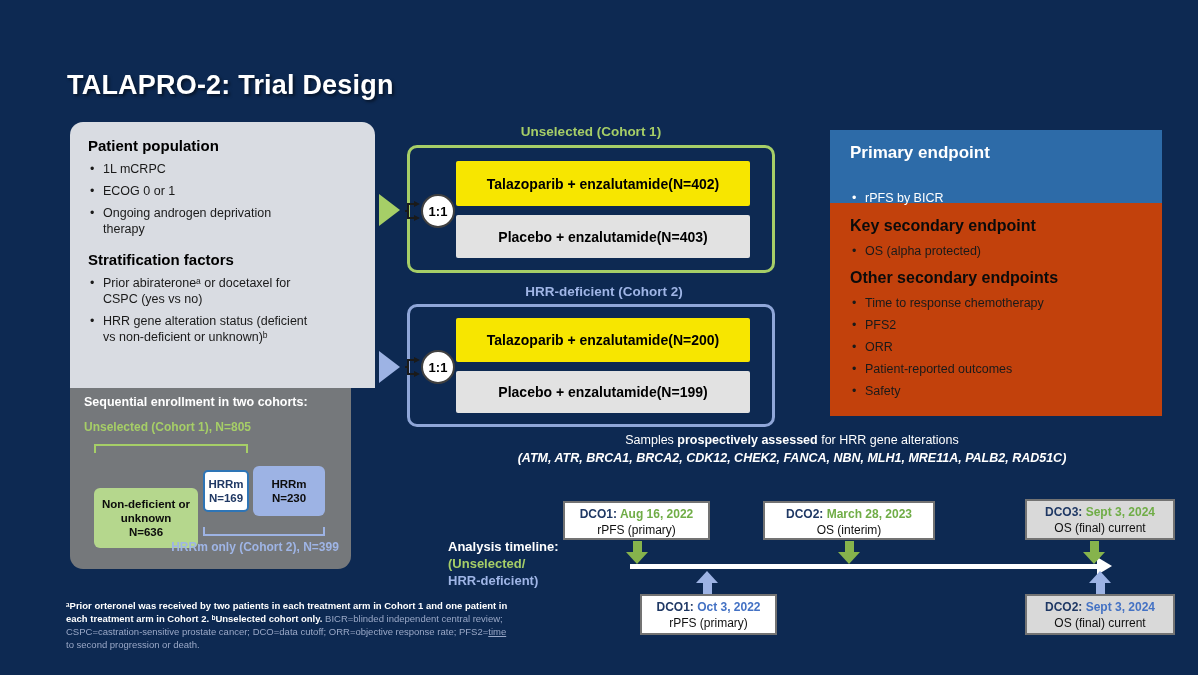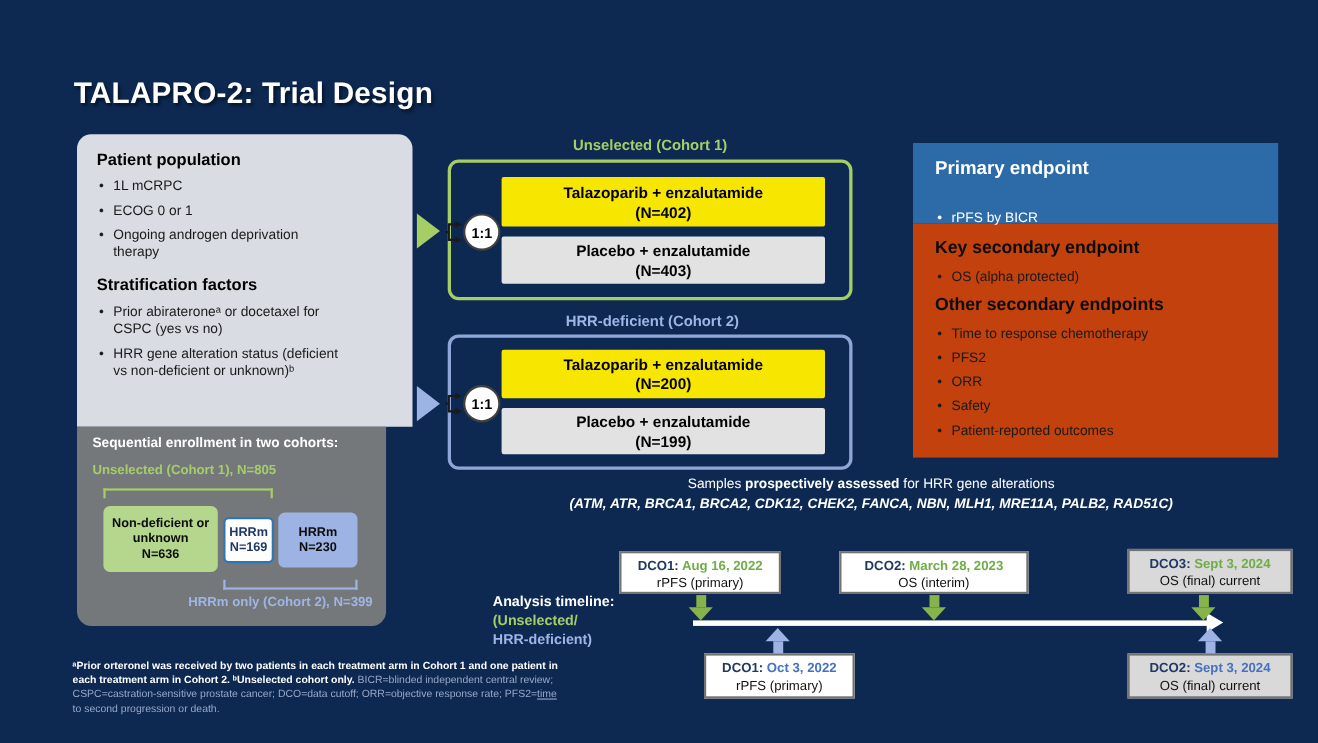--- a/index.html
+++ b/index.html
@@ -26,35 +26,35 @@
   .wlist li { color:#fff;margin-top:27px; }
   .wlist li::before { color:#fff; }
 
   .enroll-heading { font-size:12.5px; font-weight:bold; color:#fff; }
   .elabel-green { font-size:12px; font-weight:bold; color:#a6ce67; }
   .elabel-blue  { font-size:12px; font-weight:bold; color:#9fb5e6; }
   .bracket-top    { border:2.5px solid #a6ce67; border-bottom:none; height:9px; }
   .bracket-bottom { border:2.5px solid #9db3e4; border-top:none; height:9px; }
   .egroup { display:flex; flex-direction:column; align-items:center; justify-content:center;
             text-align:center; font-weight:bold; font-size:11.5px; line-height:14px; border-radius:6px; }
-  .eg-green { background:#b5d78d; color:#0c0c0c; }
+  .eg-green { background:#b5d78d; color:#0c0c0c;margin-top:28px; }
   .eg-white { background:#ffffff; border:2px solid #2e75b6; color:#1f3864; border-radius:5px; }
   .eg-blue  { background:#9db3e4; color:#0c0c0c; }
 
   
   .tri { width:0; height:0; border-top:16px solid transparent; border-bottom:16px solid transparent; }
   .tri.green { border-left:21px solid #a6ce67; }
   .tri.blue  { border-left:21px solid #9db3e4; }
   .cohort-title { font-size:13.5px; font-weight:bold; text-align:center; }
   .ct-green { color:#a6ce67; }
   .ct-blue  { color:#9fb5e6; }
   .cohort-outer { border:3px solid; border-radius:10px; background:transparent; }
   .c1 { border-color:#a6ce67; }
   .c2 { border-color:#8fa6d8; }
-  .arm { display:flex; flex-direction:column; align-items:center; justify-content:center;
+  .arm { display:flex; flex-direction:row; align-items:center; justify-content:center;
          text-align:center; font-weight:bold; font-size:14px; line-height:18px; color:#000; border-radius:2px; }
   .arm.yellow  { background:#f7e600; }
   .arm.grayarm { background:#e2e2e2; }
   .ratio-circle { width:34px; height:34px; border-radius:50%; background:#fff; border:2px solid #404040;
                   display:flex; align-items:center; justify-content:center;
                   font-weight:bold; font-size:13px; color:#000; z-index:3; }
 
   
   .ep-header { background:#2d6ba8; height:73px; padding:13px 20px 0; }
   .ep-header h2 { color:#fff; font-size:17px; font-weight:bold; margin-bottom:7px; }
@@ -147,21 +147,21 @@
     <span>Placebo + enzalutamide</span>
     <span>(N=403)</span>
   </div>
   <svg class="abs" style="left:404px;top:197px;z-index:2;" width="19" height="28" viewBox="0 0 19 28">
     <path d="M4 14 H1 M4 14 V7 H10 M4 14 V21 H10" stroke="#1a1a1a" stroke-width="2" fill="none"></path>
     <path d="M10 4 L16 7 L10 10 Z" fill="#1a1a1a"></path>
     <path d="M10 18 L16 21 L10 24 Z" fill="#1a1a1a"></path>
   </svg>
   <div class="abs ratio-circle" style="left:421px;top:194px;">1:1</div>
 
-  <div class="abs cohort-title ct-blue" style="left:409px;top:284px;width:368px;">HRR-deficient (Cohort 2)</div>
+  <div class="abs cohort-title ct-blue" style="left:420px;top:284px;width:368px;">HRR-deficient (Cohort 2)</div>
   <div class="abs cohort-outer c2" style="left:407px;top:304px;width:368px;height:123px;"></div>
   <div class="abs arm yellow" style="left:456px;top:318px;width:294px;height:44px;">
     <span>Talazoparib + enzalutamide</span>
     <span>(N=200)</span>
   </div>
   <div class="abs arm grayarm" style="left:456px;top:371px;width:294px;height:42px;">
     <span>Placebo + enzalutamide</span>
     <span>(N=199)</span>
   </div>
   <svg class="abs" style="left:404px;top:353px;z-index:2;" width="19" height="28" viewBox="0 0 19 28">
@@ -181,22 +181,22 @@
     <div class="ep-body">
       <h2>Key secondary endpoint</h2>
       <ul class="blist">
         <li>OS (alpha protected)</li>
       </ul>
       <h2 style="margin-top:10px;">Other secondary endpoints</h2>
       <ul class="blist">
         <li>Time to response chemotherapy</li>
         <li>PFS2</li>
         <li>ORR</li>
+        <li>Patient-reported outcomes</li>
         <li>Safety</li>
-        <li>Patient-reported outcomes</li>
       </ul>
     </div>
   </div>
 
   <div class="abs samples" style="left:420px;top:432px;width:744px;">
     <div><span>Samples </span><span class="b">prospectively assessed</span><span> for HRR gene alterations</span></div>
     <div class="it">(ATM, ATR, BRCA1, BRCA2, CDK12, CHEK2, FANCA, NBN, MLH1, MRE11A, PALB2, RAD51C)</div>
   </div>
 
   <div class="abs tl-label" style="left:448px;top:538px;">

